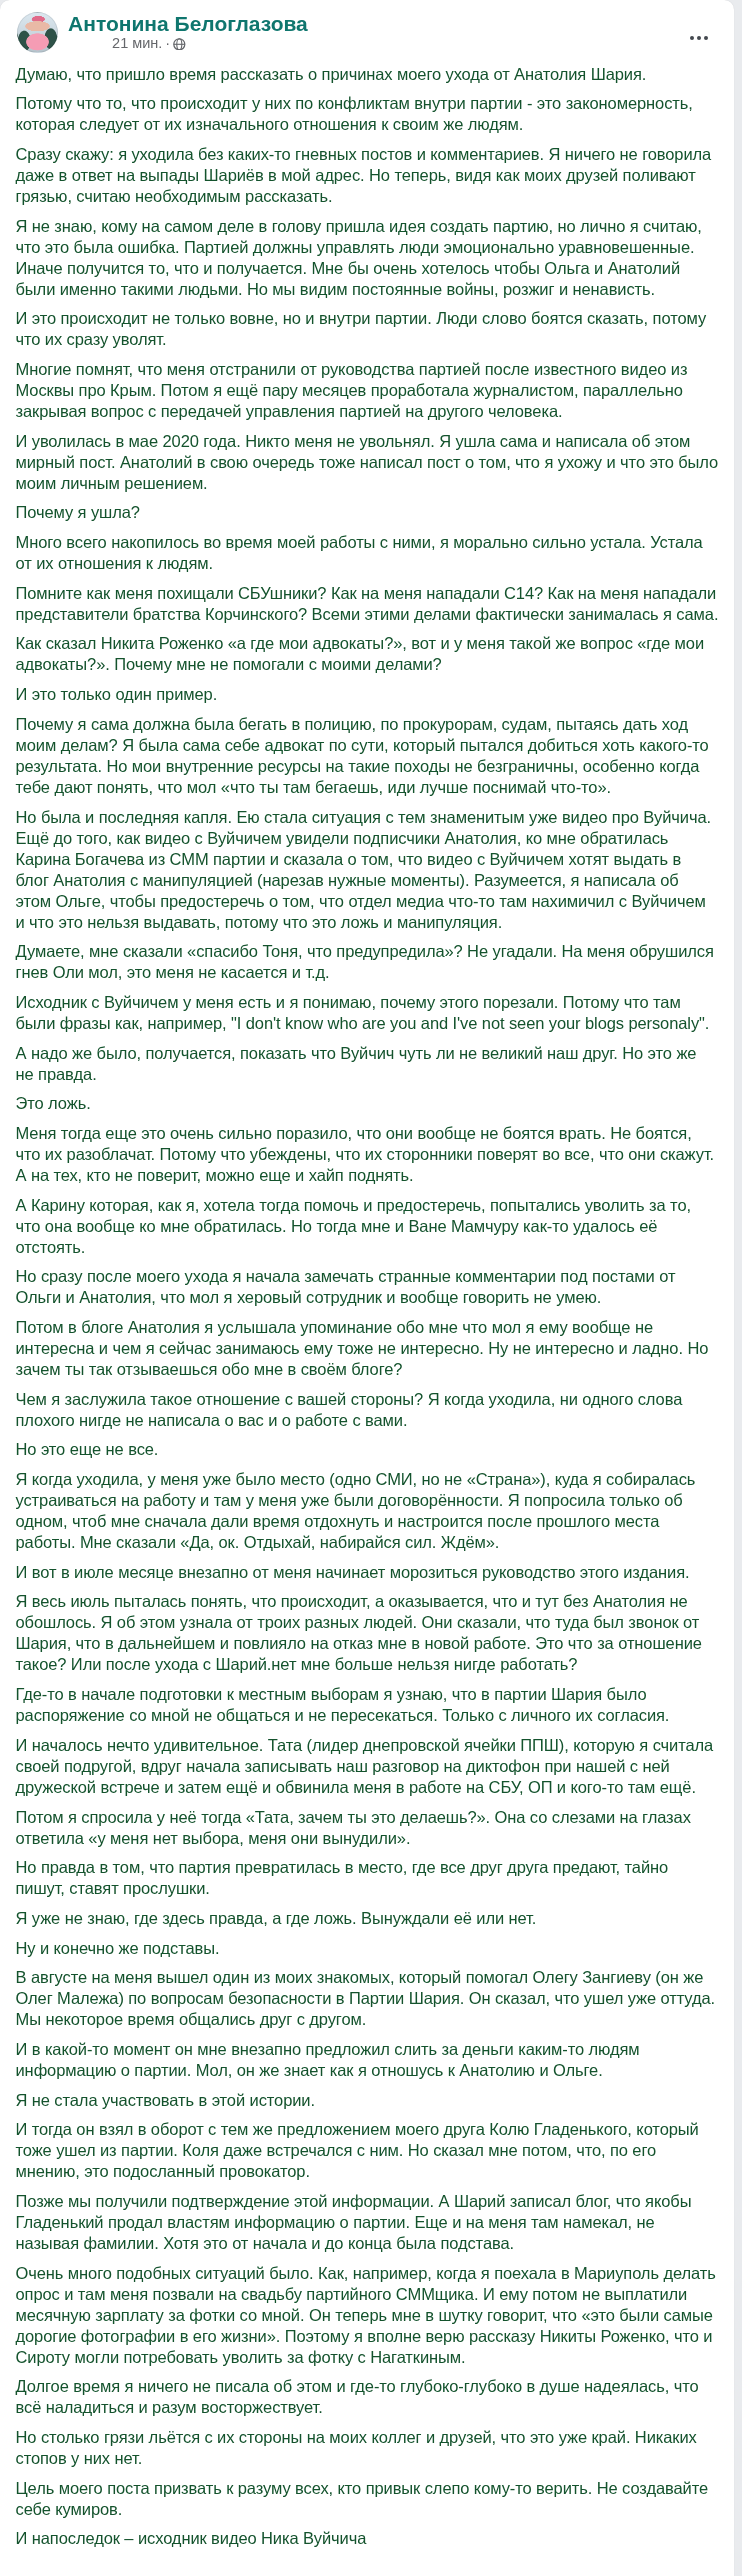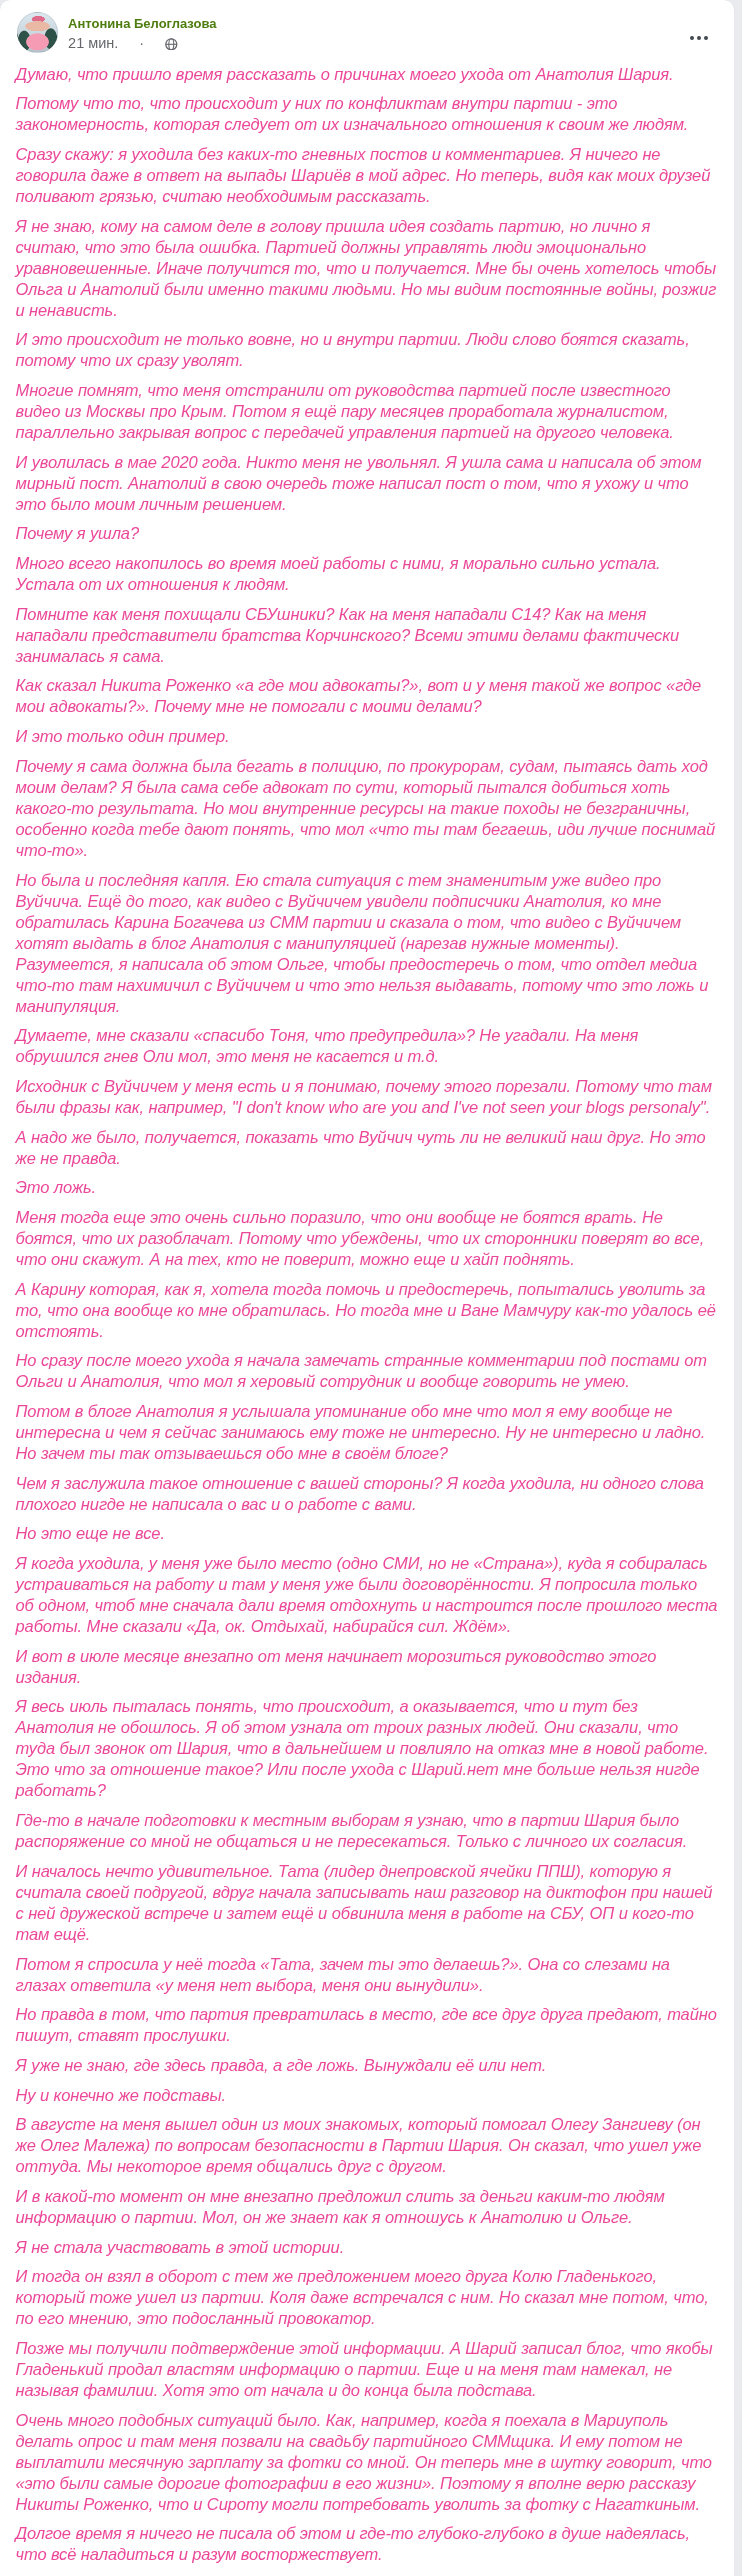--- a/index.html
+++ b/index.html
@@ -42,34 +42,35 @@
     background:
       radial-gradient(ellipse 34% 14% at 50% 34%, #e9b9a6 0 90%, transparent 95%),
       radial-gradient(ellipse 40% 30% at 50% 74%, #f59cb4 0 70%, transparent 75%),
       radial-gradient(ellipse 22% 36% at 16% 72%, #2e5248 0 70%, transparent 78%),
       radial-gradient(ellipse 22% 36% at 84% 66%, #2e5248 0 70%, transparent 78%),
       radial-gradient(ellipse 20% 10% at 52% 16%, #e06a8a 0 80%, transparent 88%),
       linear-gradient(180deg, #dce8f0 0%, #c9d6de 55%, #b6c4cc 100%);
   }
   .author-block { padding-top: 1.9px; }
   .author-name {
-    font-size: 13px;
+    font-size: 21px;
     font-weight: bold;
-    color: #4d7c0f;
+    color: #0f766e;
     line-height: 21px;
     cursor: pointer;
   }
   .meta-row {
     display: flex;
     align-items: center;
-    gap: 21px;
+    gap: 3px;
     font-size: 14.5px;
     color: #65676b;
     line-height: 19.4px;
     cursor: pointer;
+    margin-left: 44px;
   }
   .meta-dot { color: #65676b; }
   .globe-icon { display: inline-block; width: 12.6px; height: 12.6px; }
   .globe-icon svg { display: block; }
   .more-btn {
     position: absolute;
     right: 1.9px;
     top: 13.6px;
     width: 35px;
     height: 25px;
@@ -88,23 +89,22 @@
     height: 3.9px;
     border-radius: 50%;
     background: #44494f;
     display: inline-block;
   }
   .post-body { color: #050505; }
   .post-paragraph {
     font-size: 16.5px;
     line-height: 21px;
     margin: 0 0 8.7px 0;
-    color: #ec4899;
+    color: #14532d;
     letter-spacing: -0.1px;
-    font-style: italic;
   }
   .post-paragraph:last-child { margin-bottom: 0; }
 </style>
 </head>
 <body>
 
 <div class="page">
   <div class="post-card">
 
     <div class="post-header">

